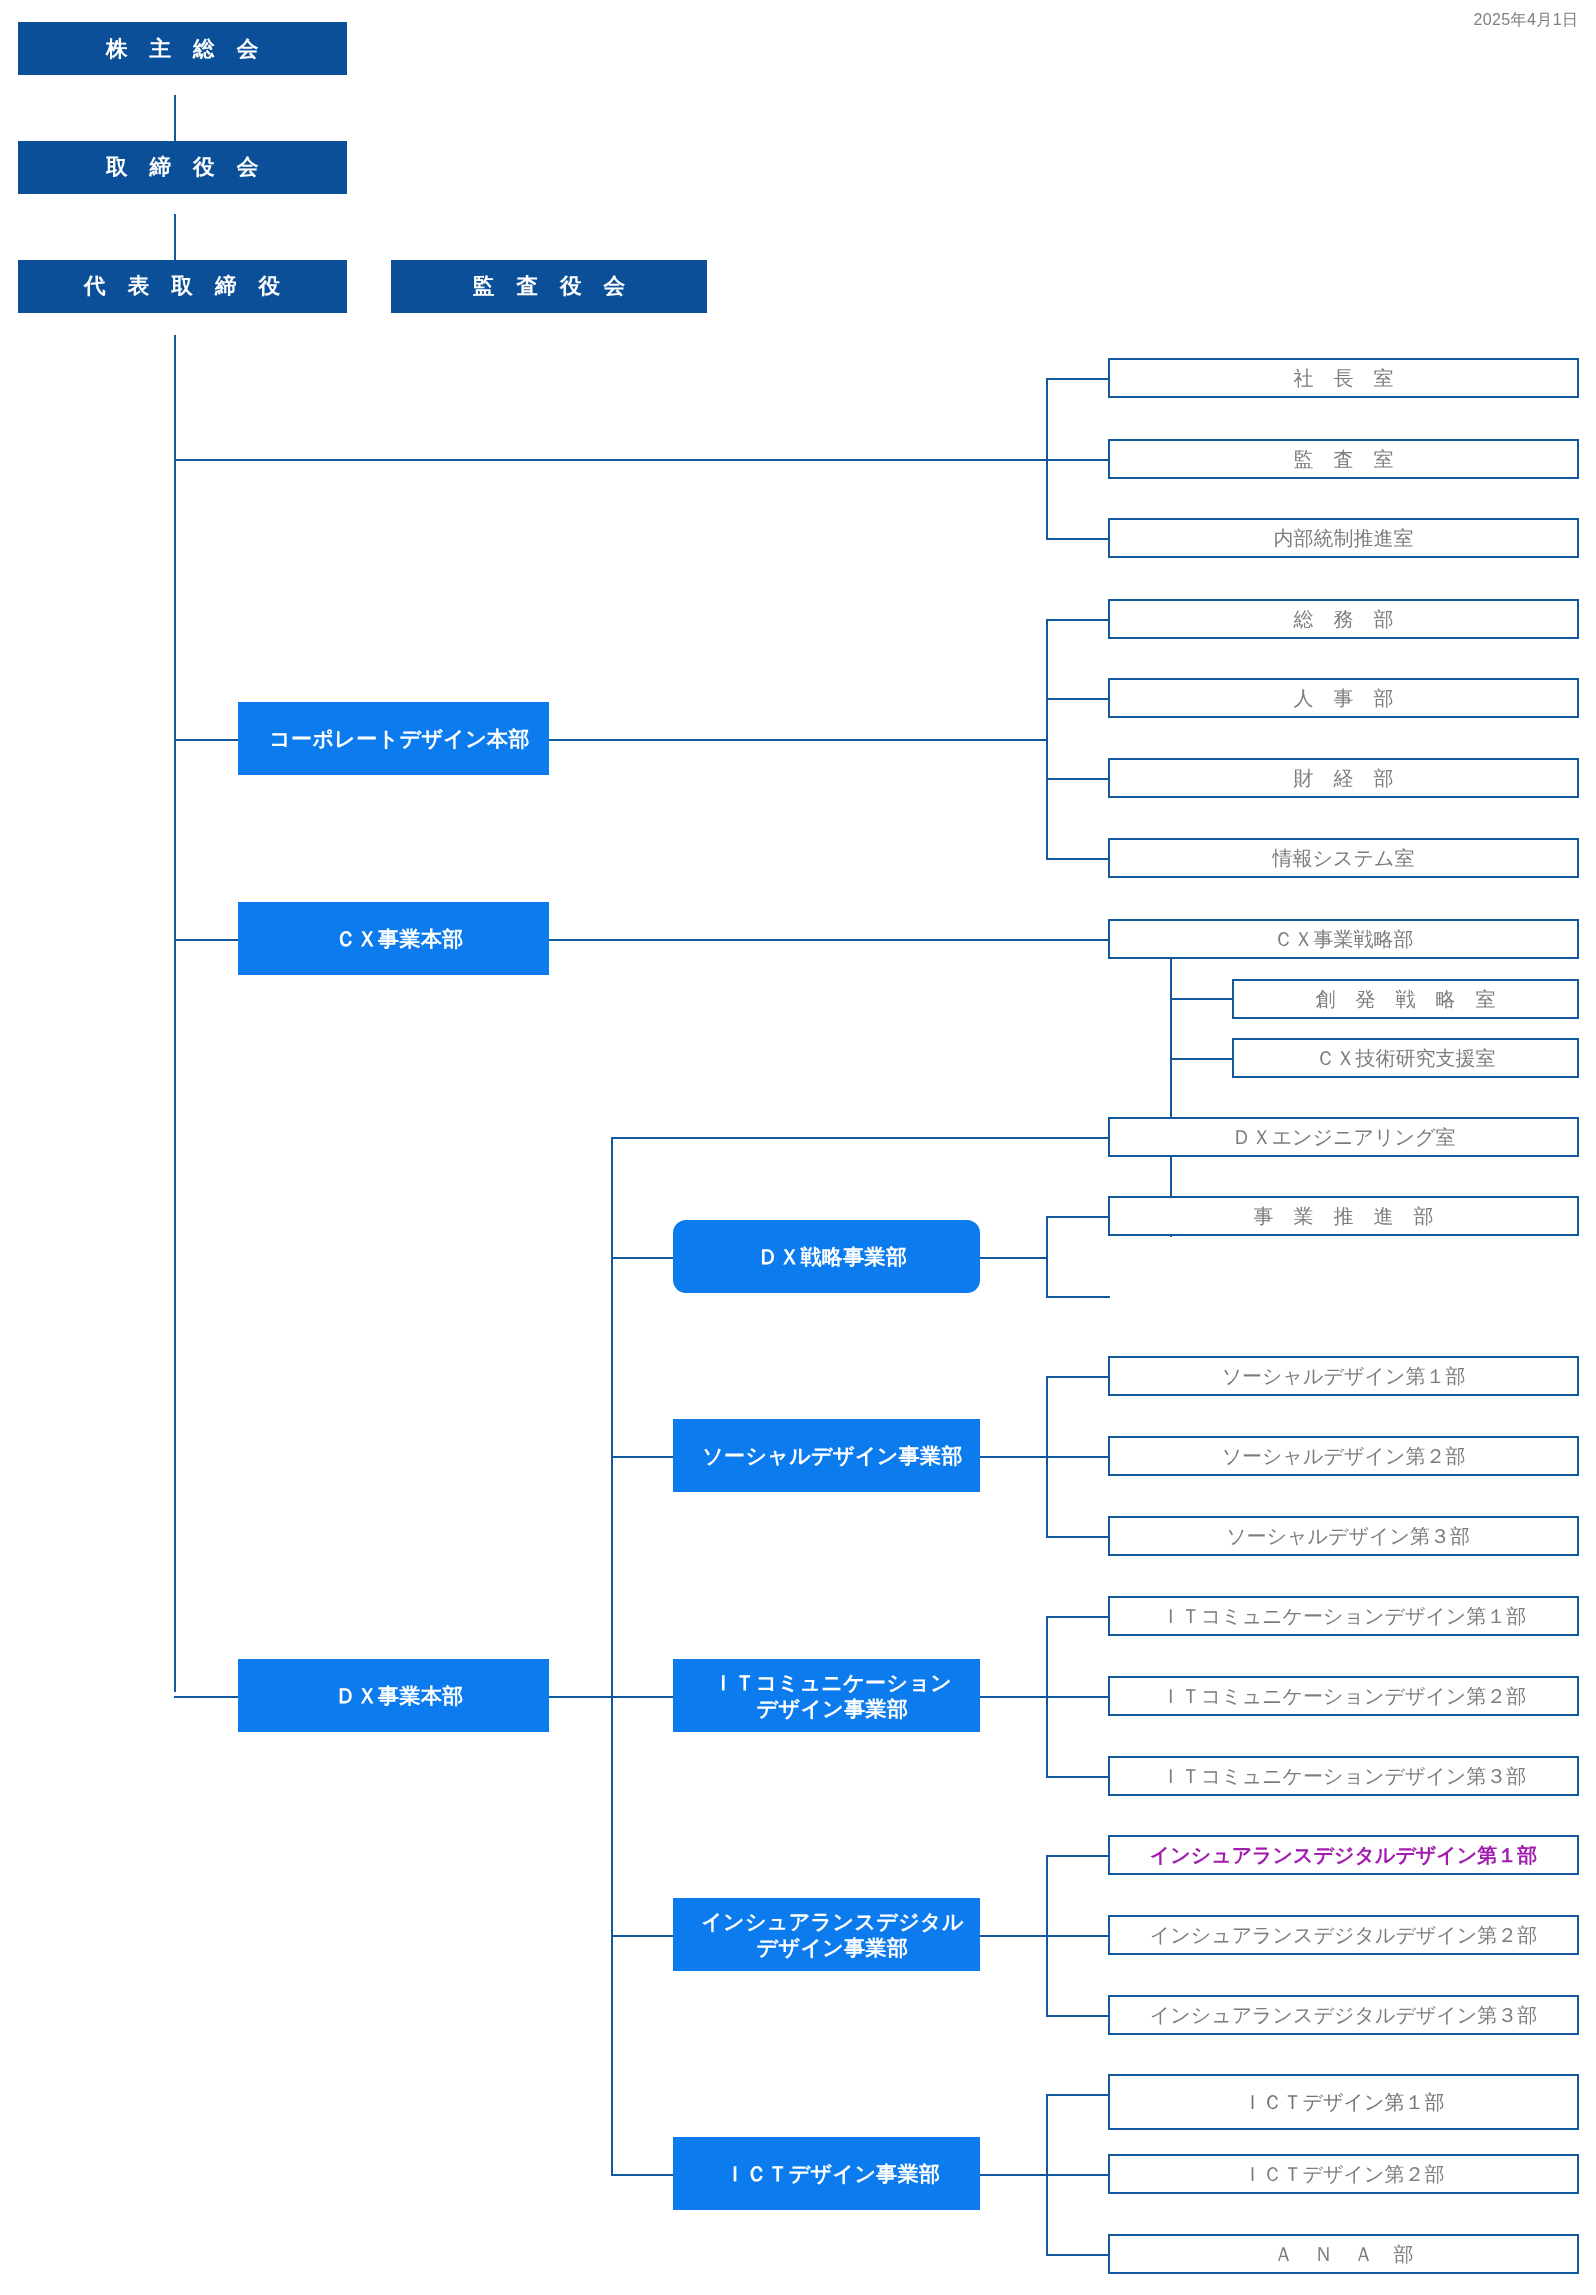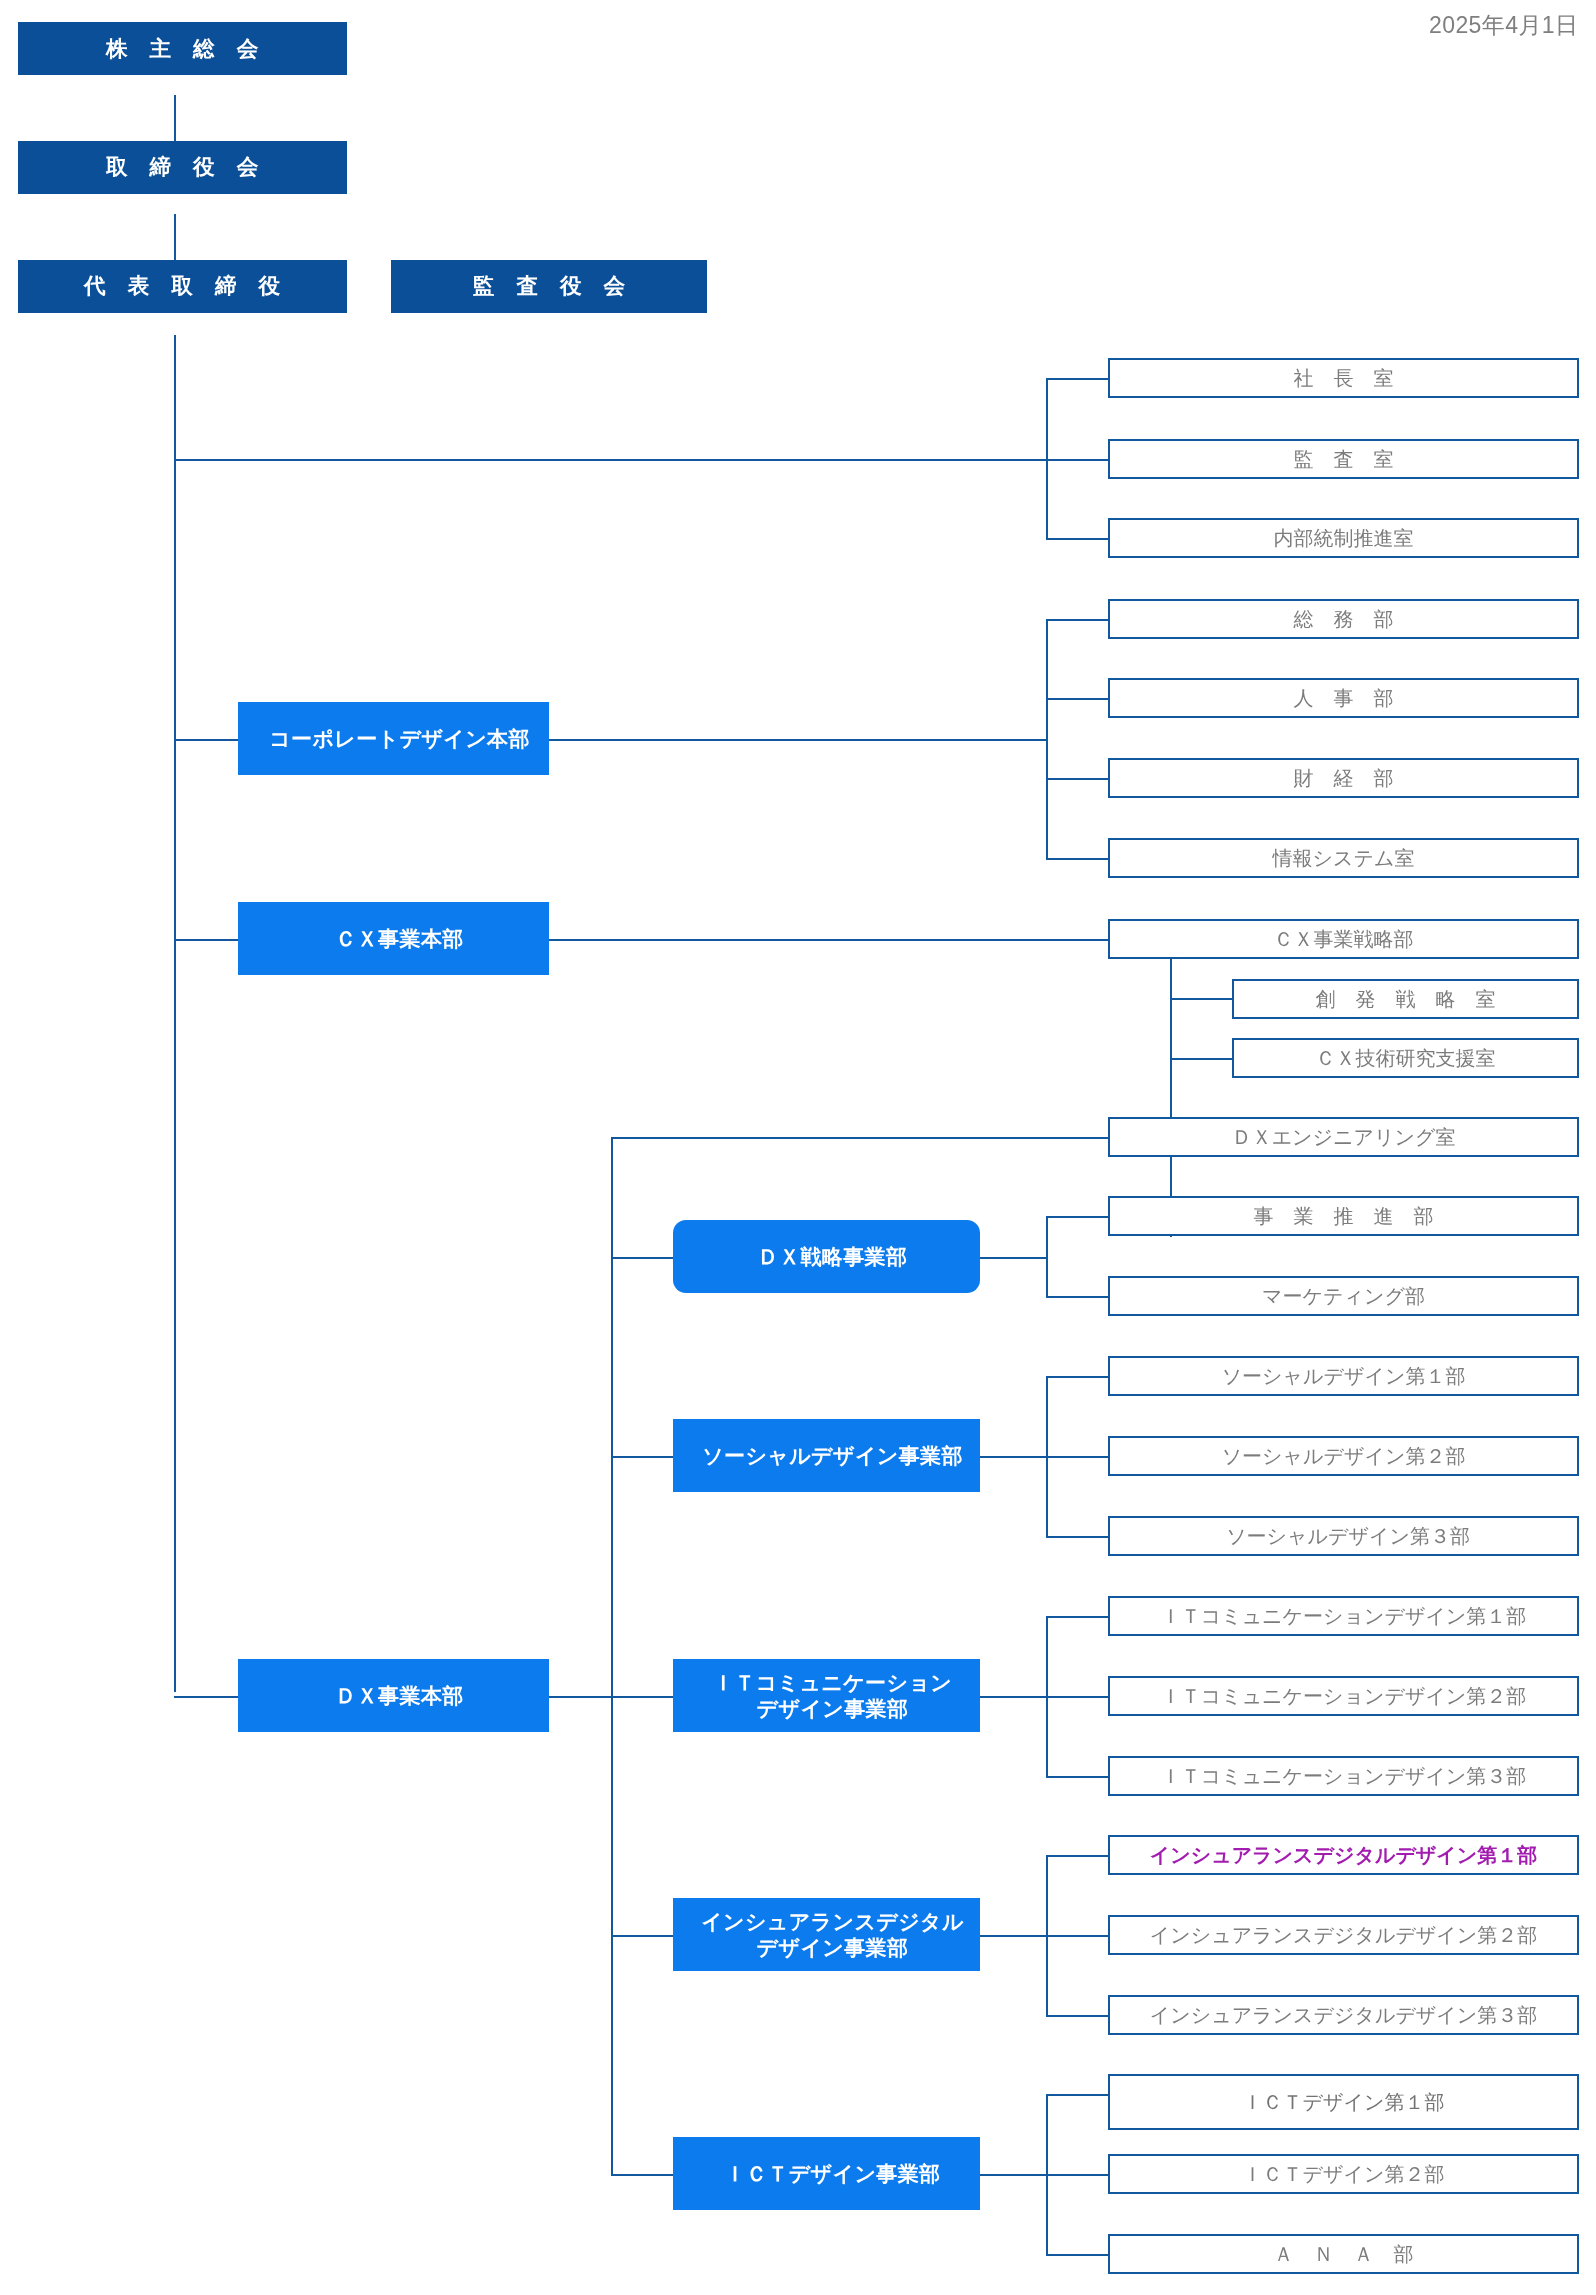--- a/index.html
+++ b/index.html
@@ -16,21 +16,21 @@
     width: 1596px;
     height: 2295px;
     background: #ffffff;
     overflow: hidden;
   }
   
   .date-label {
     position: absolute;
     right: 17.6px;
     top: 9.6px;
-    font-size: 23px;
+    font-size: 16px;
     color: #7f7f7f;
     letter-spacing: 0.4px;
     white-space: nowrap;
   }
   
   .box {
     position: absolute;
     box-sizing: border-box;
     display: flex;
     align-items: center;
@@ -175,21 +175,20 @@
   <div class="box dept" style="left: 1108px; top: 919px; width: 471px; height: 40px; border-color: rgb(17, 88, 159); color: rgb(124, 124, 124);">ＣＸ事業戦略部</div>
   <div class="box dept wide-space" style="left: 1232px; top: 979px; width: 347px; height: 40px; border-color: rgb(17, 88, 159); color: rgb(124, 124, 124);">創 発 戦 略 室</div>
   <div class="box dept" style="left: 1232px; top: 1038px; width: 347px; height: 40px; border-color: rgb(17, 88, 159); color: rgb(124, 124, 124);">ＣＸ技術研究支援室</div>
 
   <div class="box div" style="left: 238px; top: 1659px; width: 311px; height: 73px; background: rgb(11, 123, 238);">ＤＸ事業本部</div>
 
   <div class="box dept" style="left: 1108px; top: 1117px; width: 471px; height: 40px; border-color: rgb(17, 88, 159); color: rgb(124, 124, 124);">ＤＸエンジニアリング室</div>
 
   <div class="box div" style="left: 673px; top: 1220px; width: 307px; height: 73px; background: rgb(11, 123, 238); border-radius: 13px;">ＤＸ戦略事業部</div>
   <div class="box dept wide-space" style="left: 1108px; top: 1196px; width: 471px; height: 40px; border-color: rgb(17, 88, 159); color: rgb(124, 124, 124);">事 業 推 進 部</div>
-  <div class="box dept" style="left: 1108px; top: 1276px; width: 471px; height: 40px; border-color: rgb(17, 88, 159); color: rgb(124, 124, 124);">マーケティング部</div>
 
   <div class="box div" style="left: 673px; top: 1419px; width: 307px; height: 73px; background: rgb(11, 123, 238);">ソーシャルデザイン事業部</div>
   <div class="box dept" style="left: 1108px; top: 1356px; width: 471px; height: 40px; border-color: rgb(17, 88, 159); color: rgb(124, 124, 124);">ソーシャルデザイン第１部</div>
   <div class="box dept" style="left: 1108px; top: 1436px; width: 471px; height: 40px; border-color: rgb(17, 88, 159); color: rgb(124, 124, 124);">ソーシャルデザイン第２部</div>
   <div class="box dept" style="left: 1108px; top: 1516px; width: 471px; height: 40px; border-color: rgb(17, 88, 159); color: rgb(124, 124, 124); padding-left: 9px;">ソーシャルデザイン第３部</div>
 
   <div class="box div" style="left: 673px; top: 1659px; width: 307px; height: 73px; background: rgb(11, 123, 238);">ＩＴコミュニケーション
 デザイン事業部</div>
   <div class="box dept" style="left: 1108px; top: 1596px; width: 471px; height: 40px; border-color: rgb(17, 88, 159); color: rgb(124, 124, 124);">ＩＴコミュニケーションデザイン第１部</div>
   <div class="box dept" style="left: 1108px; top: 1676px; width: 471px; height: 40px; border-color: rgb(17, 88, 159); color: rgb(124, 124, 124);">ＩＴコミュニケーションデザイン第２部</div>

